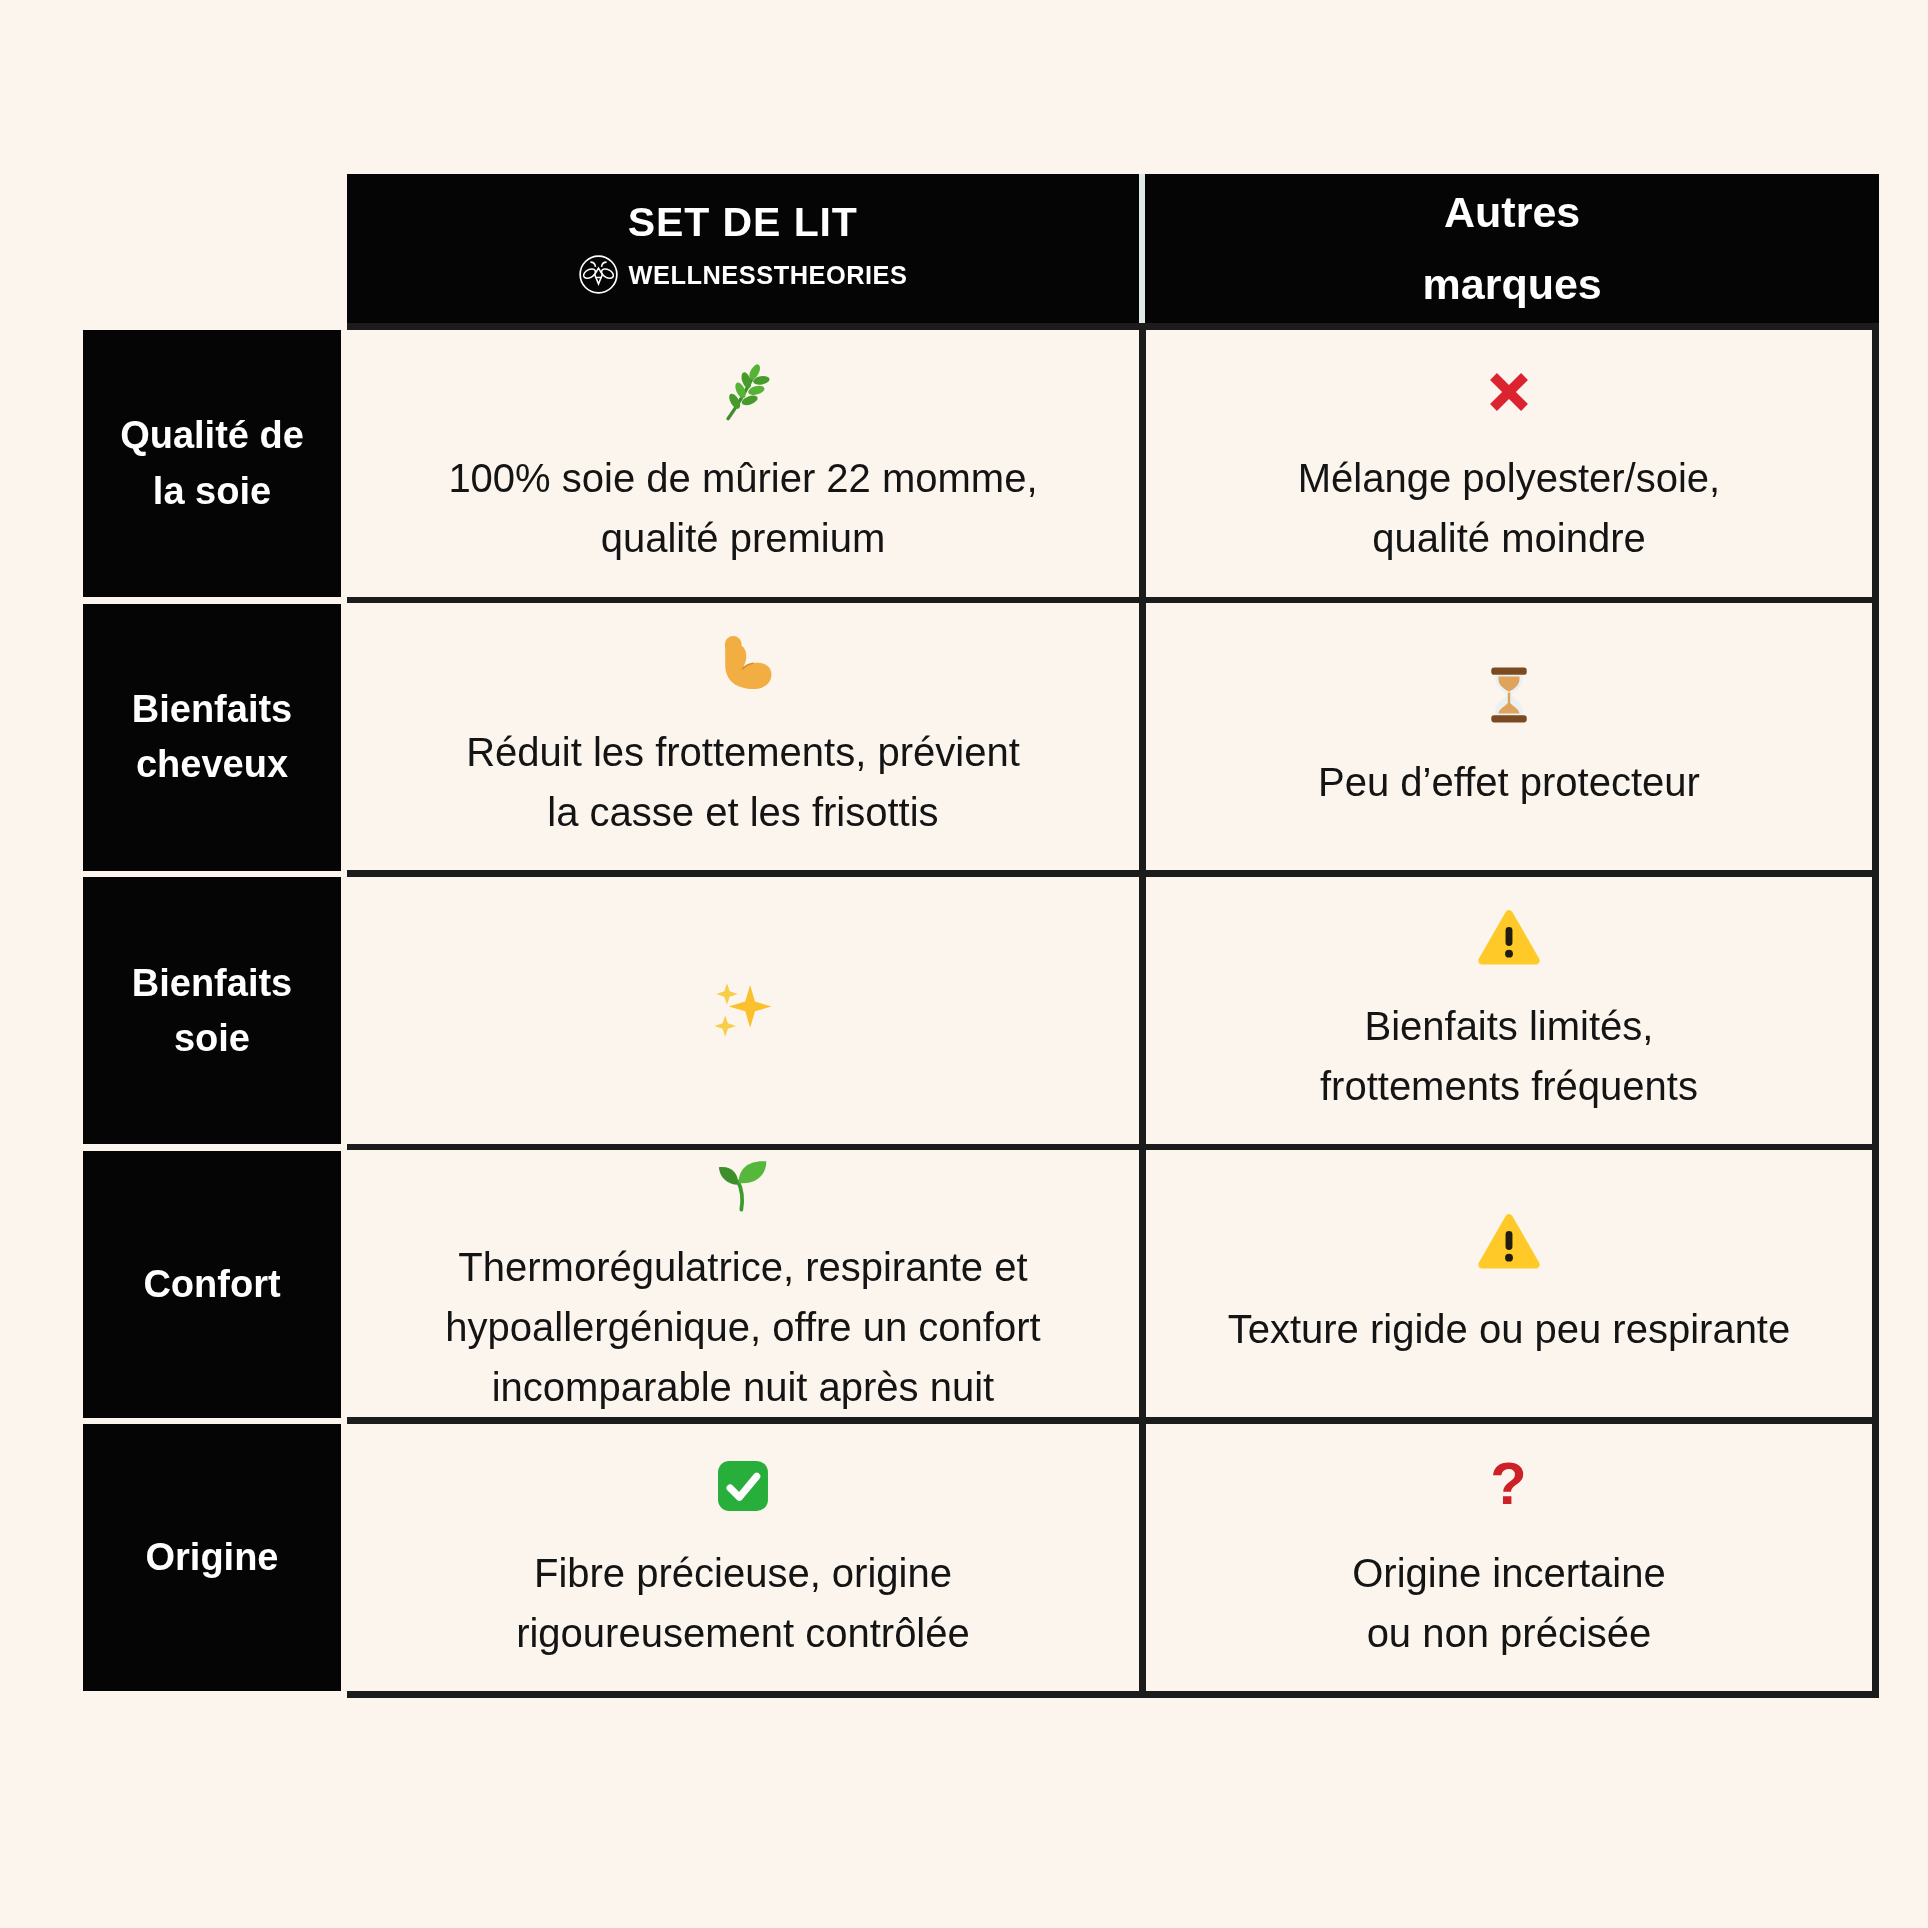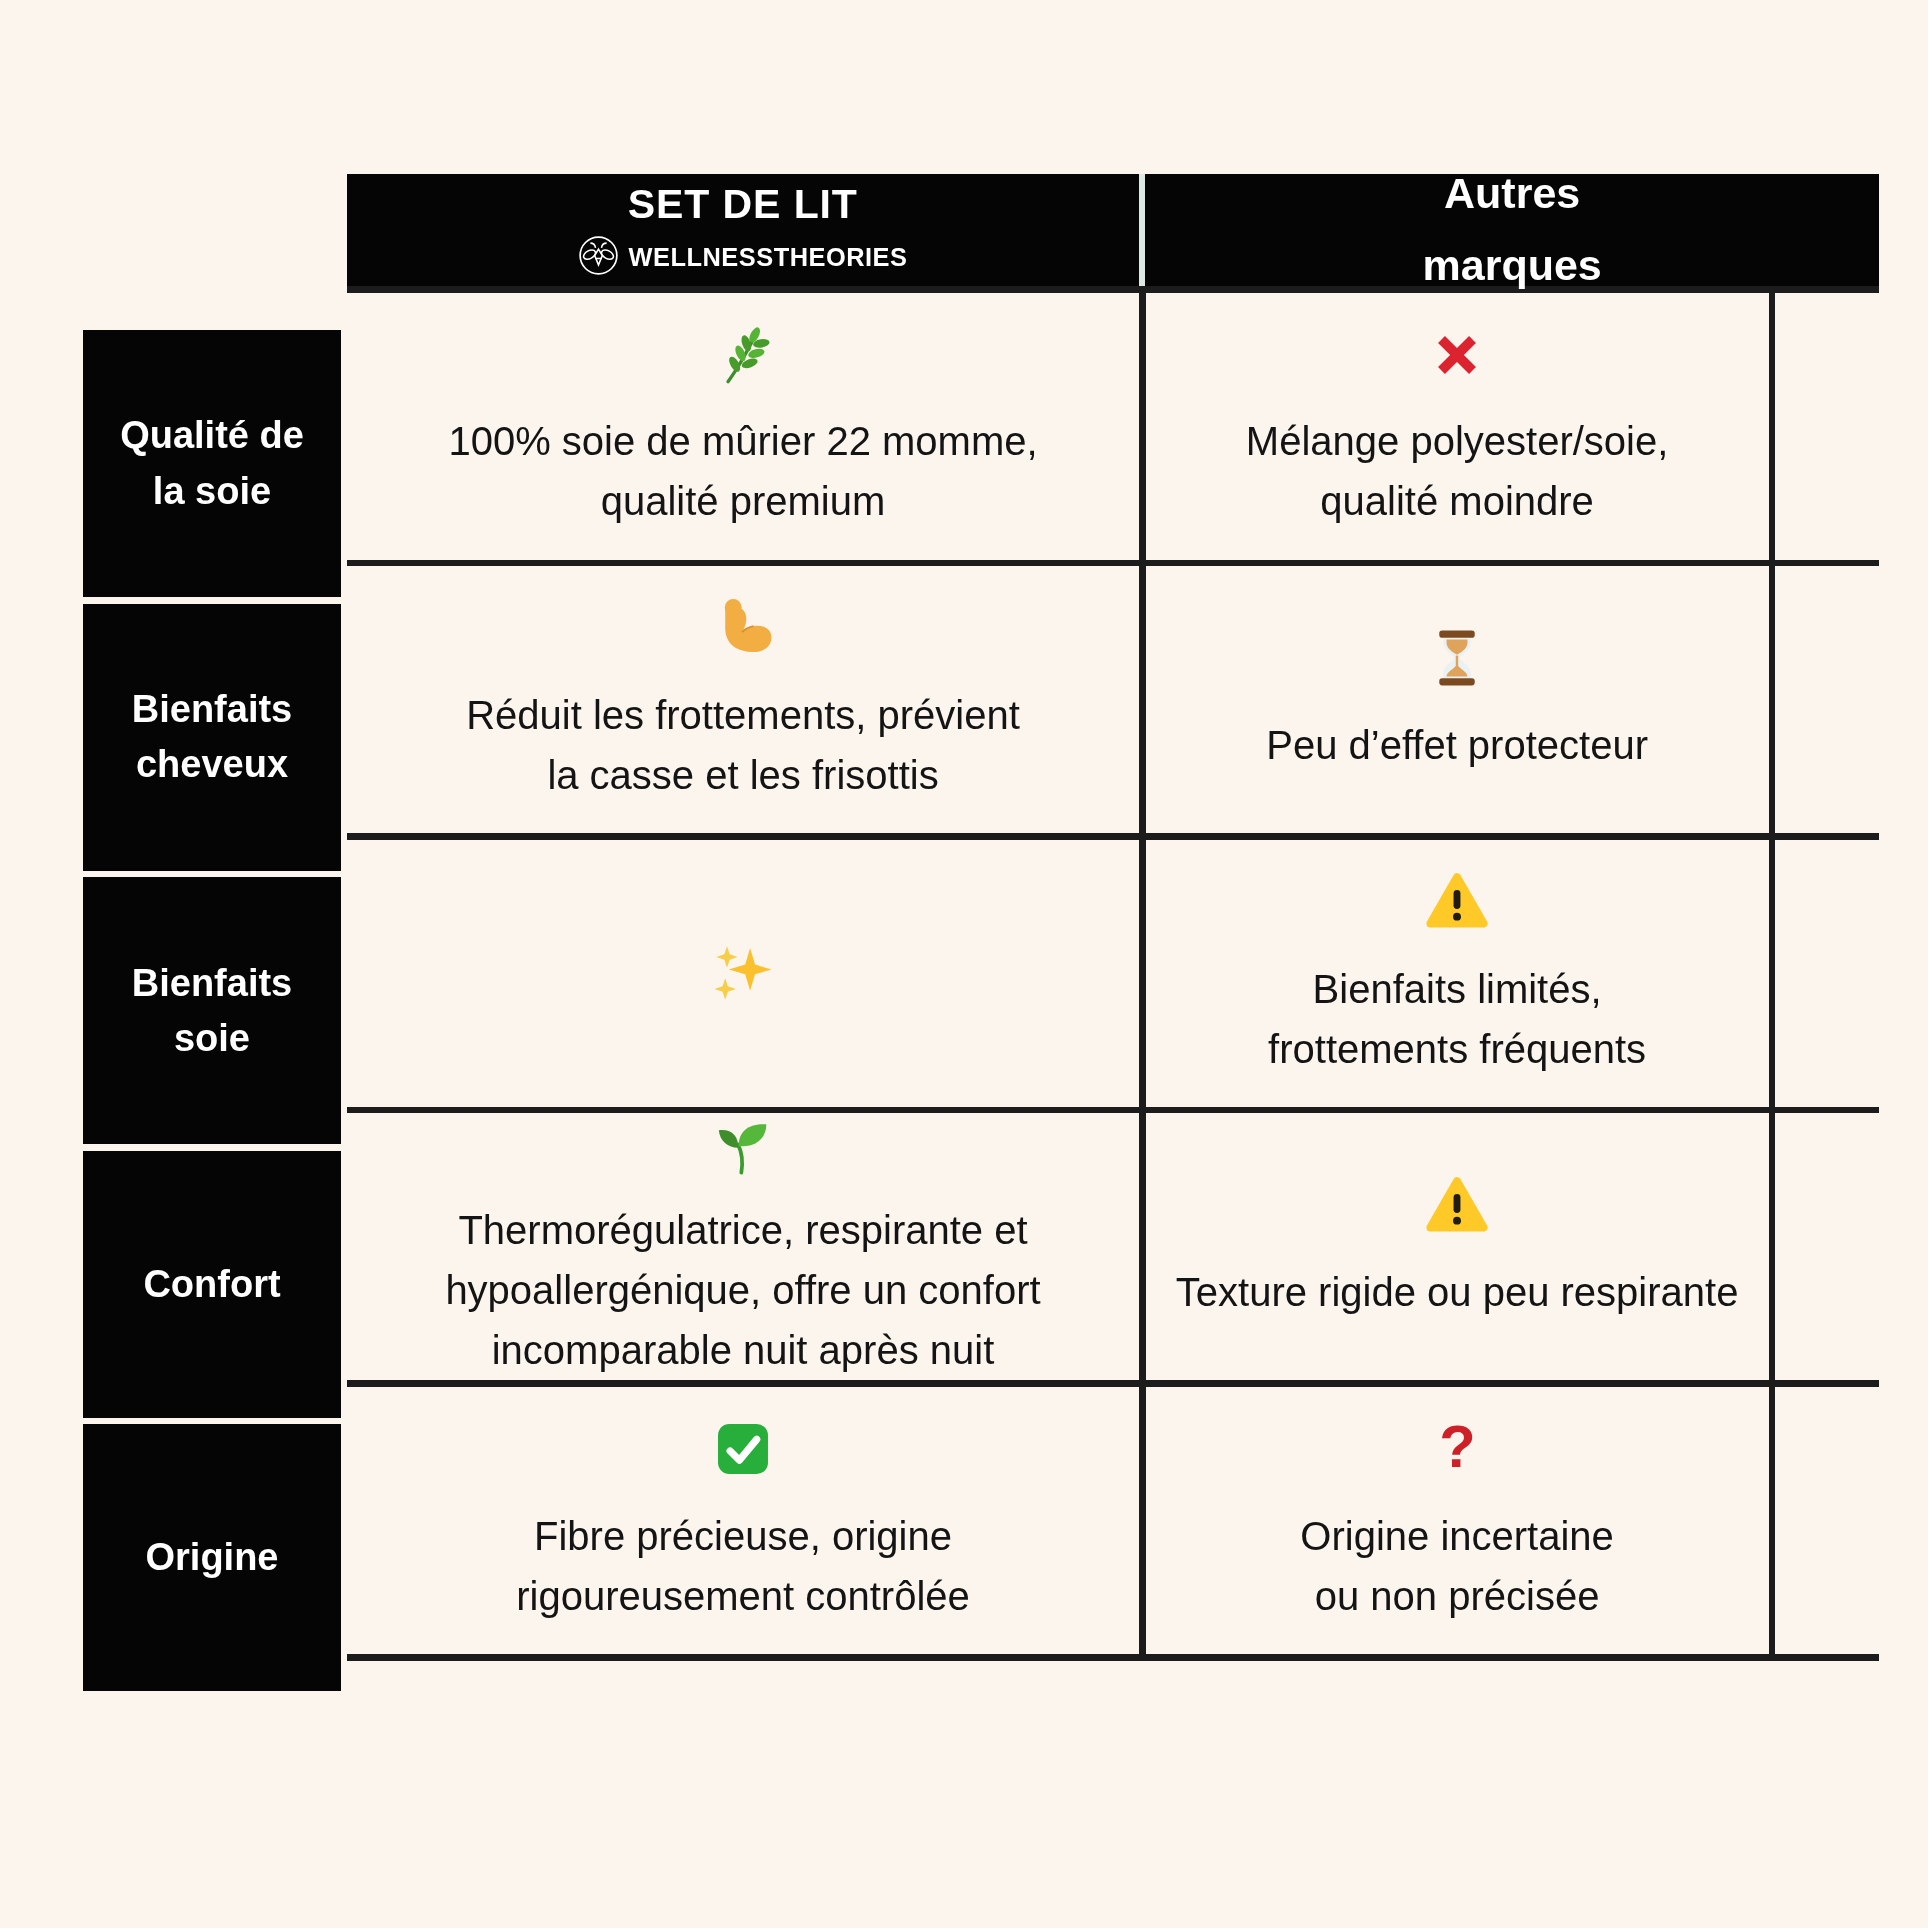--- a/index.html
+++ b/index.html
@@ -15,39 +15,39 @@
   
   .labels{position:absolute;left:75px;top:330px;width:266px;}
   .label-cell{
     height:267px;margin-bottom:6.6px;background:var(--cell_black,#050505);
     display:flex;flex-direction:column;align-items:center;justify-content:center;
     color:#fff;font-weight:700;font-size:38px;line-height:1.45;text-align:center;margin-left:8px;
   }
 
   
   .table{position:absolute;left:347px;top:174px;width:1532px;}
-  .head{display:flex;height:112px;}
+  .head{display:flex;height:149px;}
   .head-cell{background:var(--cell_black,#050505);color:#fff;display:flex;flex-direction:column;align-items:center;justify-content:center;}
   .head-left{width:792px;}
   .head-sep{width:6.6px;background:var(--header_separator,#DEE8E4);}
   .head-right{width:734px;font-weight:700;font-size:43px;line-height:1.25;text-align:center;gap:18px;}
   .head-title{font-weight:700;font-size:41px;letter-spacing:0.9px;margin-bottom:7.5px;}
   .brand{display:flex;align-items:center;gap:9.4px;}
   .brand-text{display:flex;flex-direction:row;font-weight:700;font-size:25.4px;line-height:1.08;letter-spacing:0.5px;text-align:left;}
   .tborder{height:6.6px;background:var(--border_dark,#1C1C1C);}
 
   .row{display:flex;height:267px;}
   .cell{
     background:var(--background,#FBF5EE);
     display:flex;flex-direction:column;align-items:center;justify-content:center;
     gap:22.6px;text-align:center;font-size:40px;line-height:1.5;box-sizing:border-box;padding:0 17px;
   }
   .cell .bold{font-weight:400;}
   .cell-product{width:792px;}
-  .cell-competitor{width:623px;}
+  .cell-competitor{width:727px;}
   .vdiv{width:6.6px;background:var(--border_dark,#1C1C1C);}
   .rborder{width:6.6px;background:var(--border_dark,#1C1C1C);}
   .hdiv{height:6.6px;background:var(--border_dark,#1C1C1C);}
   .icon-box{display:flex;align-items:center;justify-content:center;height:68px;}
   .line{display:block;}
 </style>
 </head>
 <body style="--background: #FBF5EE; --cell_black: #050505; --border_dark: #1C1C1C; --header_separator: #DEE8E4; --text_dark: #141414; --cross_red: #DC2430; --question_red: #CE2127;">
 
 <div class="stage">

